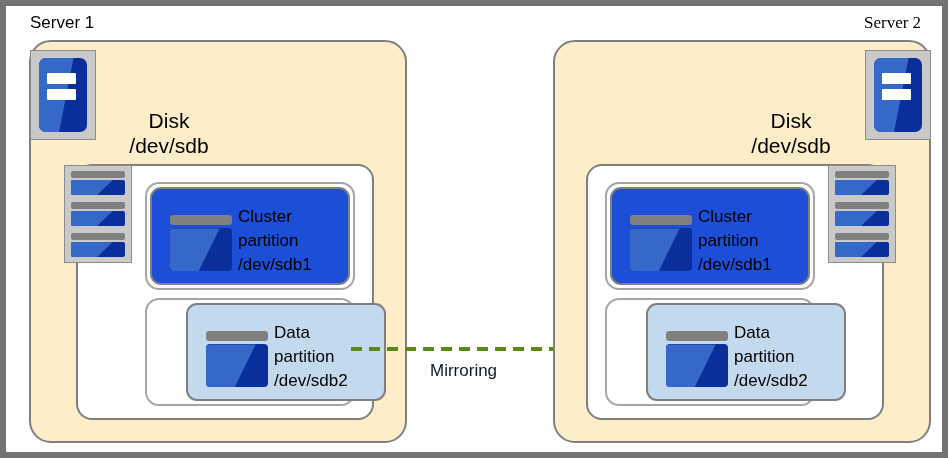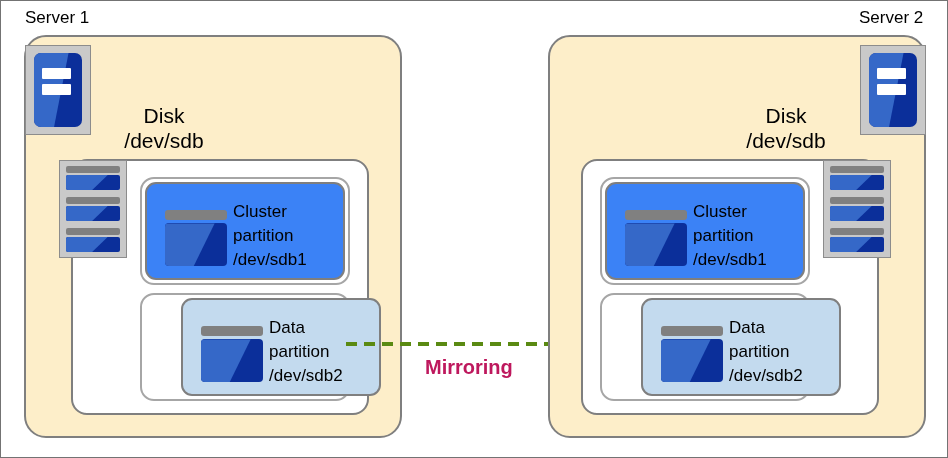--- a/index.html
+++ b/index.html
@@ -8,21 +8,21 @@
     background: #ffffff;
   }
   body {
     font-family: "Liberation Sans", sans-serif;
   }
   #canvas {
     position: relative;
     width: 948px;
     height: 458px;
     background: #ffffff;
-    border: 1px solid #737373;
+    border: 6px solid #737373;
     box-sizing: border-box;
     overflow: hidden;
   }
 
   
   .server-label {
     position: absolute;
     font-size: 17px;
     color: #000000;
     white-space: nowrap;
@@ -68,21 +68,21 @@
     width: 100%;
     height: 100%;
     border: 2px solid #7f7f7f;
     border-radius: 11px;
     box-sizing: border-box;
     display: flex;
     align-items: center;
     justify-content: flex-start;
     position: relative;
   }
-  .partition.cluster .partition-inner { background: #3b82f6; }
+  .partition.cluster .partition-inner { background: #1d4ed8; }
   .partition.data   .partition-inner { background: #c3daee; margin-left: 36px; }
 
   .part-text {
     font-size: 17px;
     color: #000000;
     line-height: 24px;
     white-space: nowrap;
     position: absolute;
   }
 
@@ -193,24 +193,23 @@
   
   .mirror-arrow {
     position: absolute;
     left: 345px;
     top: 335px;
     width: 265px;
     height: 16px;
   }
   .mirror-label {
     position: absolute;
-    font-size: 20px;
-    color: #be185d;
+    font-size: 17px;
+    color: #0f172a;
     white-space: nowrap;
-    font-weight: bold;
   }
 </style>
 </head>
 <body>
 
 <div id="canvas">
 
   <div class="server-label" style="left:24px; top:8px;">Server 1</div>
 
   <div class="server-box" style="left:23px; top:34px; width:378px; height:403px;"></div>
@@ -265,21 +264,21 @@
       <div class="part-text" style="left:86px; top:64px;">/dev/sdb2</div>
     </div>
   </div>
 
   <svg class="mirror-arrow" viewBox="0 0 265 16">
     <line x1="0" y1="8" x2="245" y2="8" stroke="#5a8a12" stroke-width="4" stroke-dasharray="11,7"></line>
     <polyline points="243,0 259,8 243,16" fill="none" stroke="#5a8a12" stroke-width="4"></polyline>
   </svg>
   <div class="mirror-label" style="left:424px; top:355px;">Mirroring</div>
 
-  <div class="server-label" style="left:858px; top:8px;">Server 2</div>
+  <div class="server-label" style="left:858px; top:8px;font-family:Liberation Serif, serif;">Server 2</div>
 
   <div class="server-box" style="left:547px; top:34px; width:378px; height:403px;"></div>
 
   <div class="server-icon" style="left:859px; top:44px; width:66px; height:90px;">
     <div class="server-icon-body">
       <div class="server-bar b1"></div>
       <div class="server-bar b2"></div>
     </div>
   </div>
 

